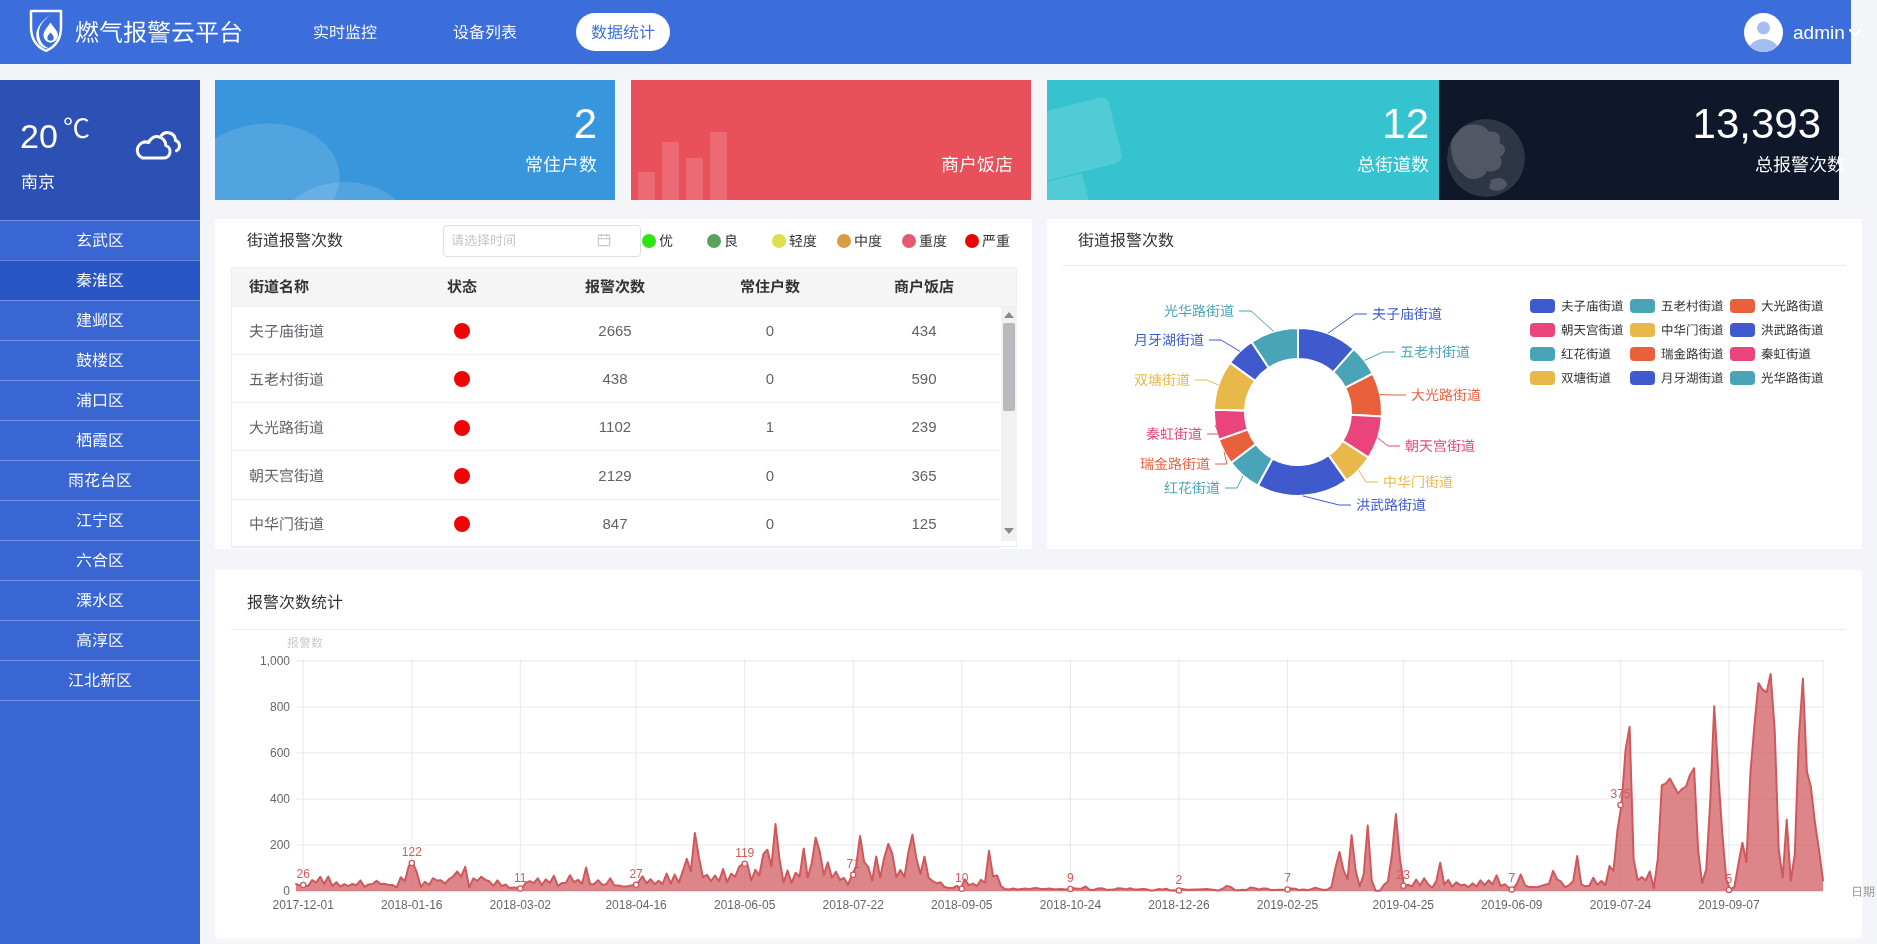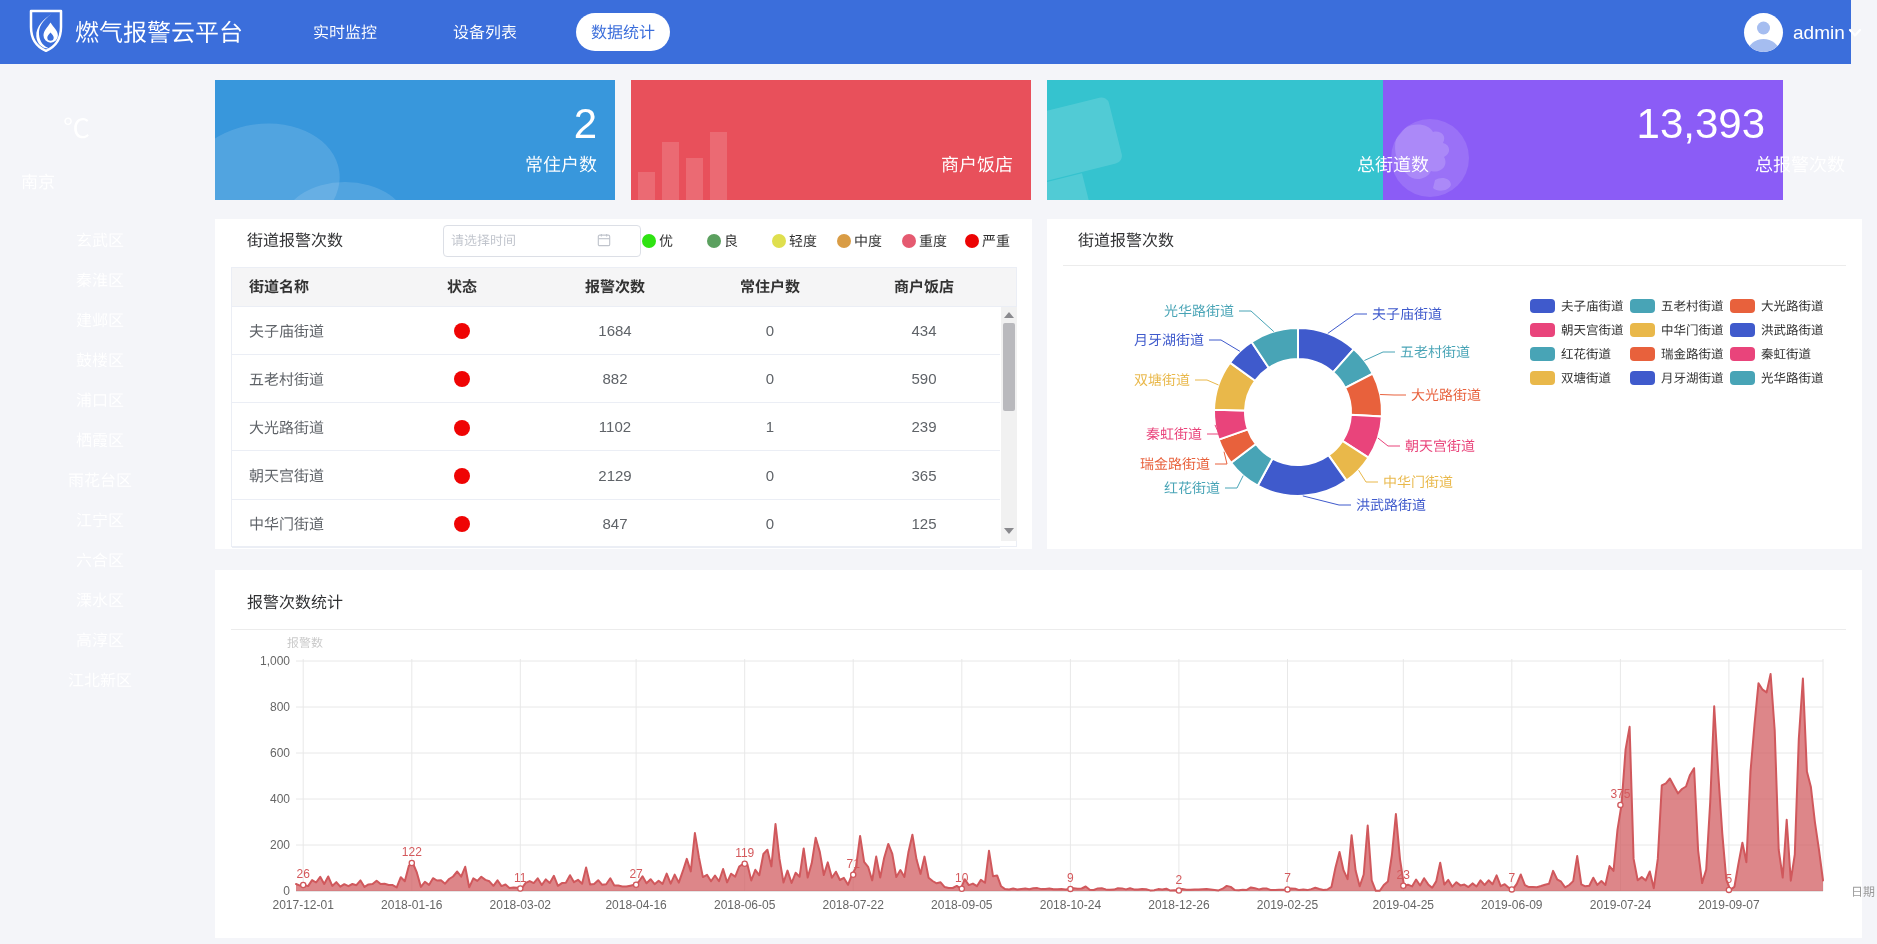--- a/index.html
+++ b/index.html
@@ -42,20 +42,44 @@
         <g clip-path="url(#avc)" fill="#a5bdf0">
           <circle cx="19.5" cy="15" r="6.5"></circle>
           <path d="M4 39 a15.5 13 0 0 1 31 0 Z"></path>
         </g>
       </svg>
       <svg class="abs" style="left:1848px;top:28px" width="14" height="10" viewBox="0 0 14 10">
         <path d="M2 2 L7 7.5 L12 2" fill="none" stroke="#fff" stroke-width="2.2" stroke-linecap="round" stroke-linejoin="round"></path>
       </svg>
 <div class="abs" style="left:1793px;top:22px;font-size:19px;color:#fff">admin</div>
     </div>
+<div id="sb">
+      <div id="wea">
+<div class="abs" style="left:20px;top:37px;font-size:34px;color:#fff">20</div>
+<svg class="abs" style="left:134px;top:42px" width="48" height="42" viewBox="0 0 48 42">
+          <g fill="none" stroke="#fff" stroke-width="3" stroke-linecap="round" stroke-linejoin="round">
+            <path d="M27 14 a8 8 0 0 1 14.5 4.5 a5.5 5.5 0 0 1 1 10.2"></path>
+            <path d="M8.5 36 h21 a6.5 6.5 0 0 0 2.3-12.6 a8.8 8.8 0 0 0 -17.1-2.9 a7.6 7.6 0 0 0 -6.2 15.5 Z"></path>
+          </g>
+        </svg>
+      </div>
+      <div class="mi" style="top:140px"></div>
+      <div class="mi on" style="top:180px"></div>
+      <div class="mi" style="top:220px"></div>
+      <div class="mi" style="top:260px"></div>
+      <div class="mi" style="top:300px"></div>
+      <div class="mi" style="top:340px"></div>
+      <div class="mi" style="top:380px"></div>
+      <div class="mi" style="top:420px"></div>
+      <div class="mi" style="top:460px"></div>
+      <div class="mi" style="top:500px"></div>
+      <div class="mi" style="top:540px"></div>
+      <div class="mi" style="top:580px"></div>
+      <div class="mi" style="top:620px;height:0"></div>
+    </div>
 <div class="stat" style="left:215px;background:#3897dc">
       <svg class="abs" style="left:0;top:0" width="400" height="120" viewBox="0 0 400 120">
         <g fill="#fff" fill-opacity="0.13">
           <ellipse cx="47" cy="102" rx="78" ry="58" transform="rotate(-8 47 102)"></ellipse>
           <ellipse cx="130" cy="144" rx="62" ry="42"></ellipse>
         </g>
       </svg>
       <div class="n">2</div>
     </div>
     <div class="stat" style="left:631px;background:#e8505b">
@@ -70,21 +94,21 @@
     </div>
     <div class="stat" style="left:1047px;background:#35c3cf">
       <svg class="abs" style="left:0;top:0" width="400" height="120" viewBox="0 0 400 120">
         <g fill="#fff" fill-opacity="0.14">
           <rect x="-40" y="28" width="110" height="68" rx="8" transform="rotate(-14 15 62)"></rect>
           <rect x="-20" y="100" width="60" height="34" transform="rotate(-14 10 117)"></rect>
         </g>
       </svg>
       <div class="n">12</div>
     </div>
-    <div class="stat" style="left:1383px;background:#8b5cf6">
+    <div class="stat" style="left:1439px;background:#0f172a">
       <svg class="abs" style="left:0;top:0" width="400" height="120" viewBox="0 0 400 120">
         <clipPath id="glc">
           <circle cx="47" cy="78" r="39"></circle>
         </clipPath>
         <g fill="#fff" fill-opacity="0.13">
           <circle cx="47" cy="78" r="39"></circle>
         </g>
         <path clip-path="url(#glc)" fill="#fff" fill-opacity="0.17" d="M22 48 C32 42 46 44 50 52 C58 50 64 56 60 63 C68 65 68 74 61 77 C66 85 58 94 48 91 C44 100 30 102 24 94 C14 87 10 70 13 59 Z M52 100 C58 96 68 98 68 105 C65 112 54 112 50 108 Z"></path>
       </svg>
       <div class="n">13,393</div>
@@ -103,26 +127,26 @@
         <rect x="1" y="2.5" width="13" height="12" rx="1.5"></rect>
         <line x1="1" y1="6.5" x2="14" y2="6.5"></line>
         <line x1="4.5" y1="1" x2="4.5" y2="4"></line>
         <line x1="10.5" y1="1" x2="10.5" y2="4"></line>
       </g>
     </svg>
 <div id="thead"></div>
     <div id="tbl"></div>
 <div class="trow" style="top:307px"></div>
     <div class="dot" style="left:454px;top:323px"></div>
-    <div class="num" style="left:555px;top:322px">1684</div>
+    <div class="num" style="left:555px;top:322px">2665</div>
     <div class="num" style="left:710px;top:322px">0</div>
     <div class="num" style="left:864px;top:322px">434</div>
     <div class="trow" style="top:355px"></div>
     <div class="dot" style="left:454px;top:371px"></div>
-    <div class="num" style="left:555px;top:370px">882</div>
+    <div class="num" style="left:555px;top:370px">438</div>
     <div class="num" style="left:710px;top:370px">0</div>
     <div class="num" style="left:864px;top:370px">590</div>
     <div class="trow" style="top:403px"></div>
     <div class="dot" style="left:454px;top:420px"></div>
     <div class="num" style="left:555px;top:418px">1102</div>
     <div class="num" style="left:710px;top:418px">1</div>
     <div class="num" style="left:864px;top:418px">239</div>
     <div class="trow" style="top:452px"></div>
     <div class="dot" style="left:454px;top:468px"></div>
     <div class="num" style="left:555px;top:467px">2129</div>

